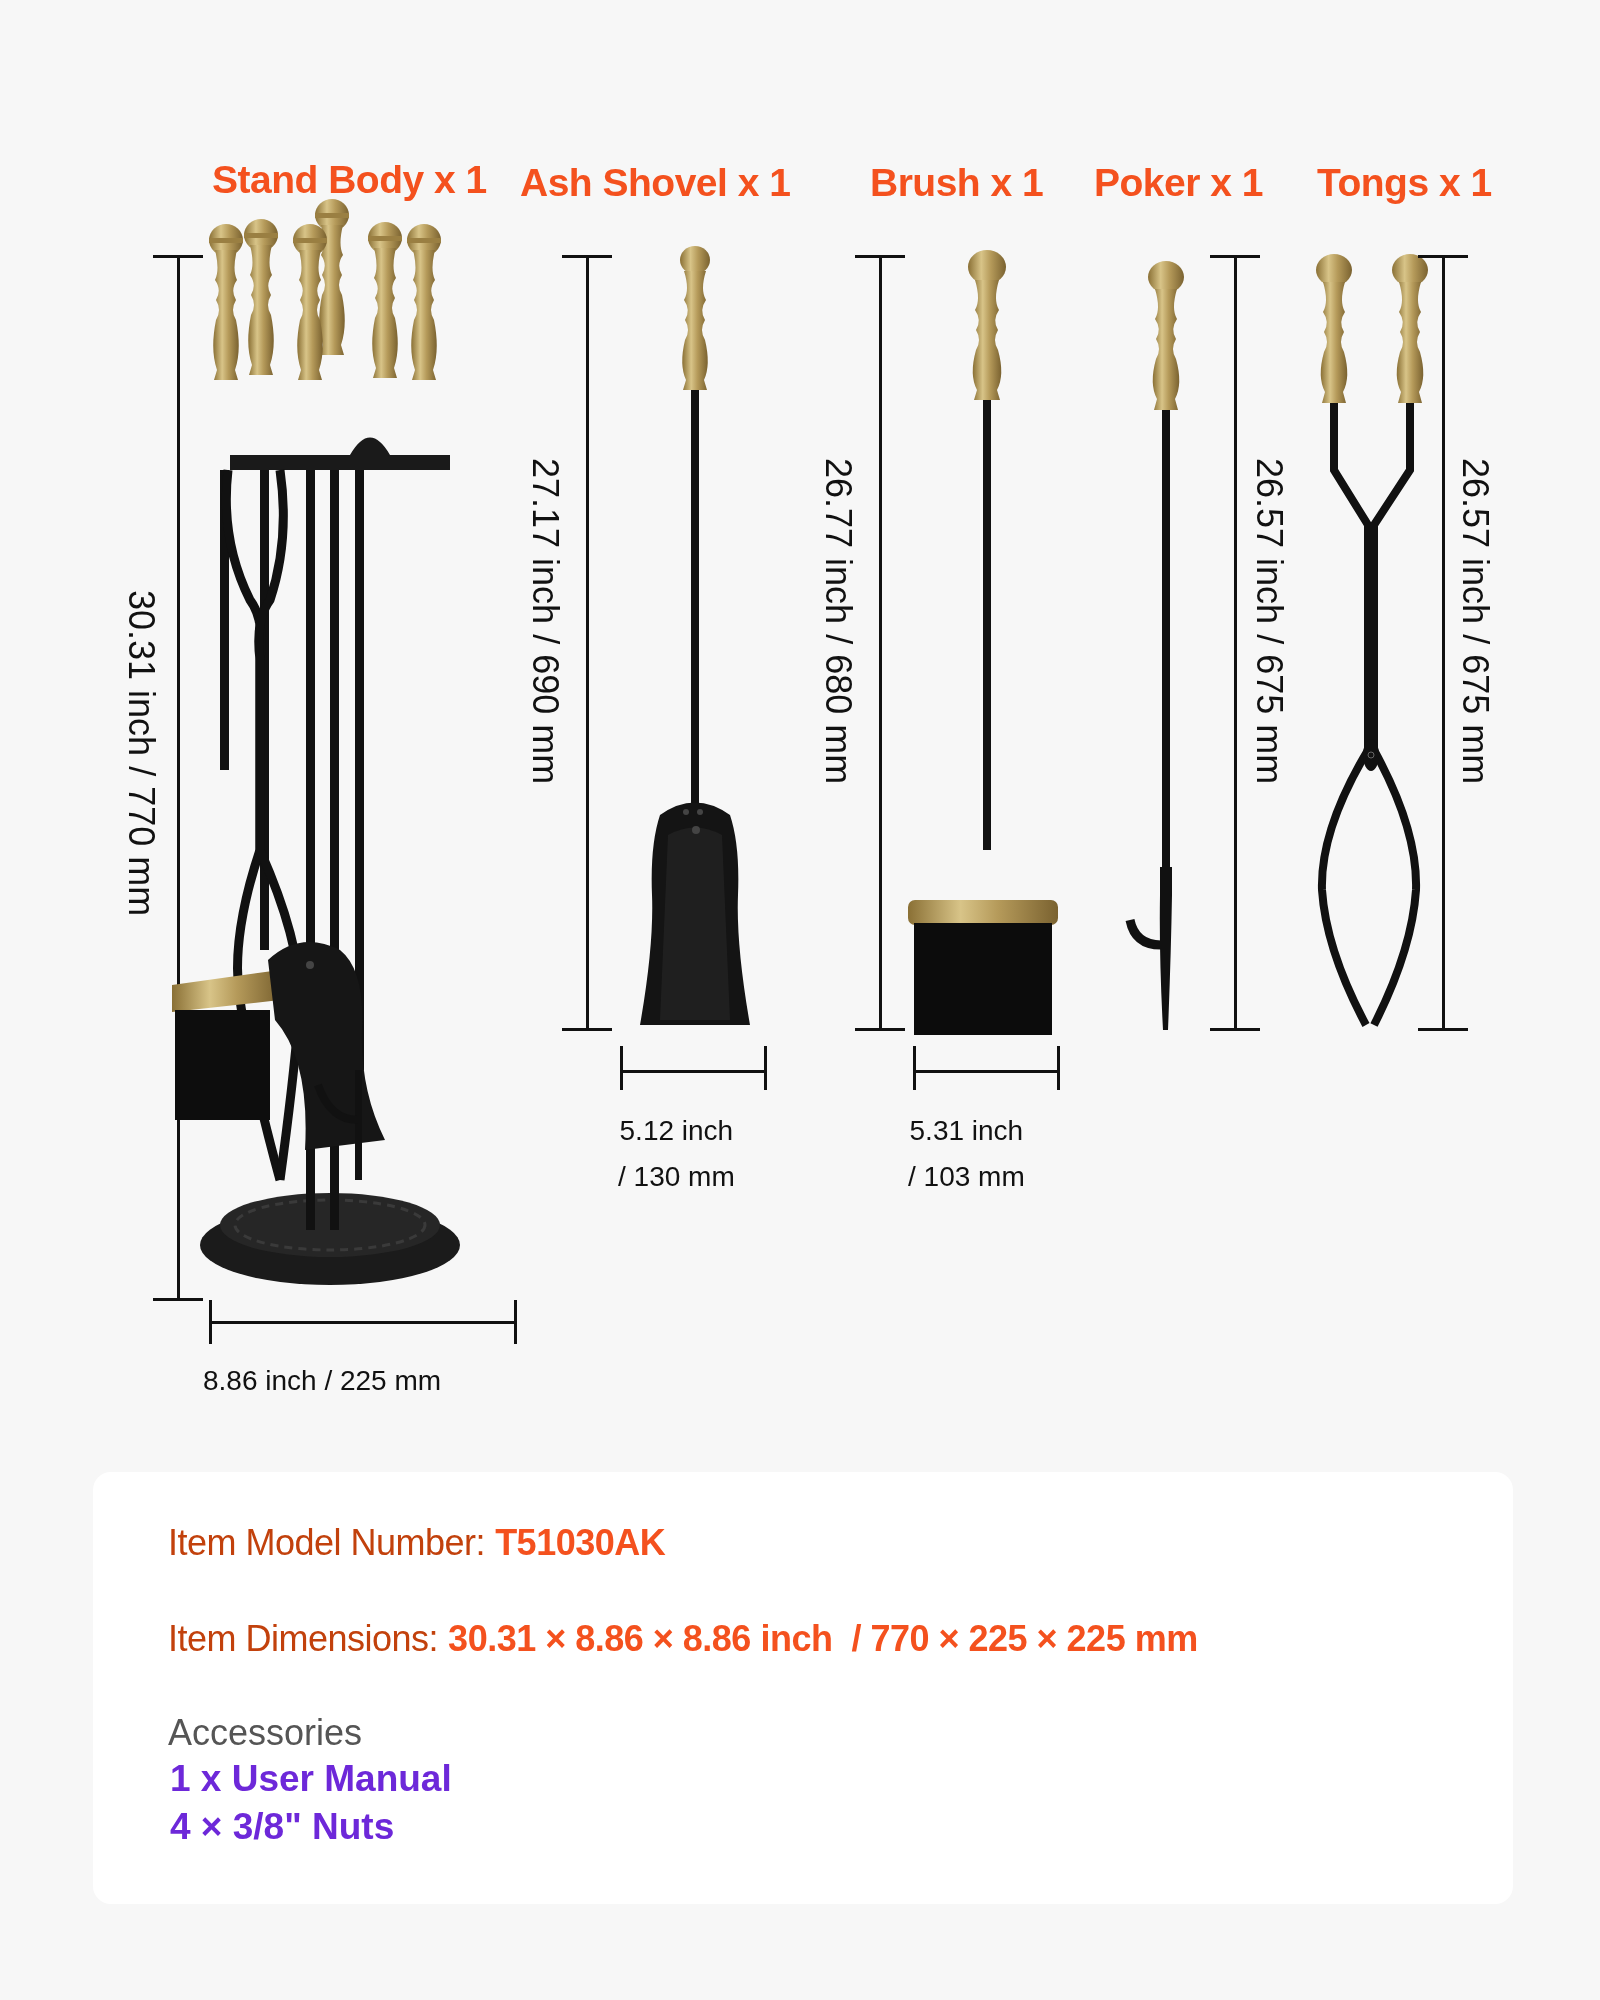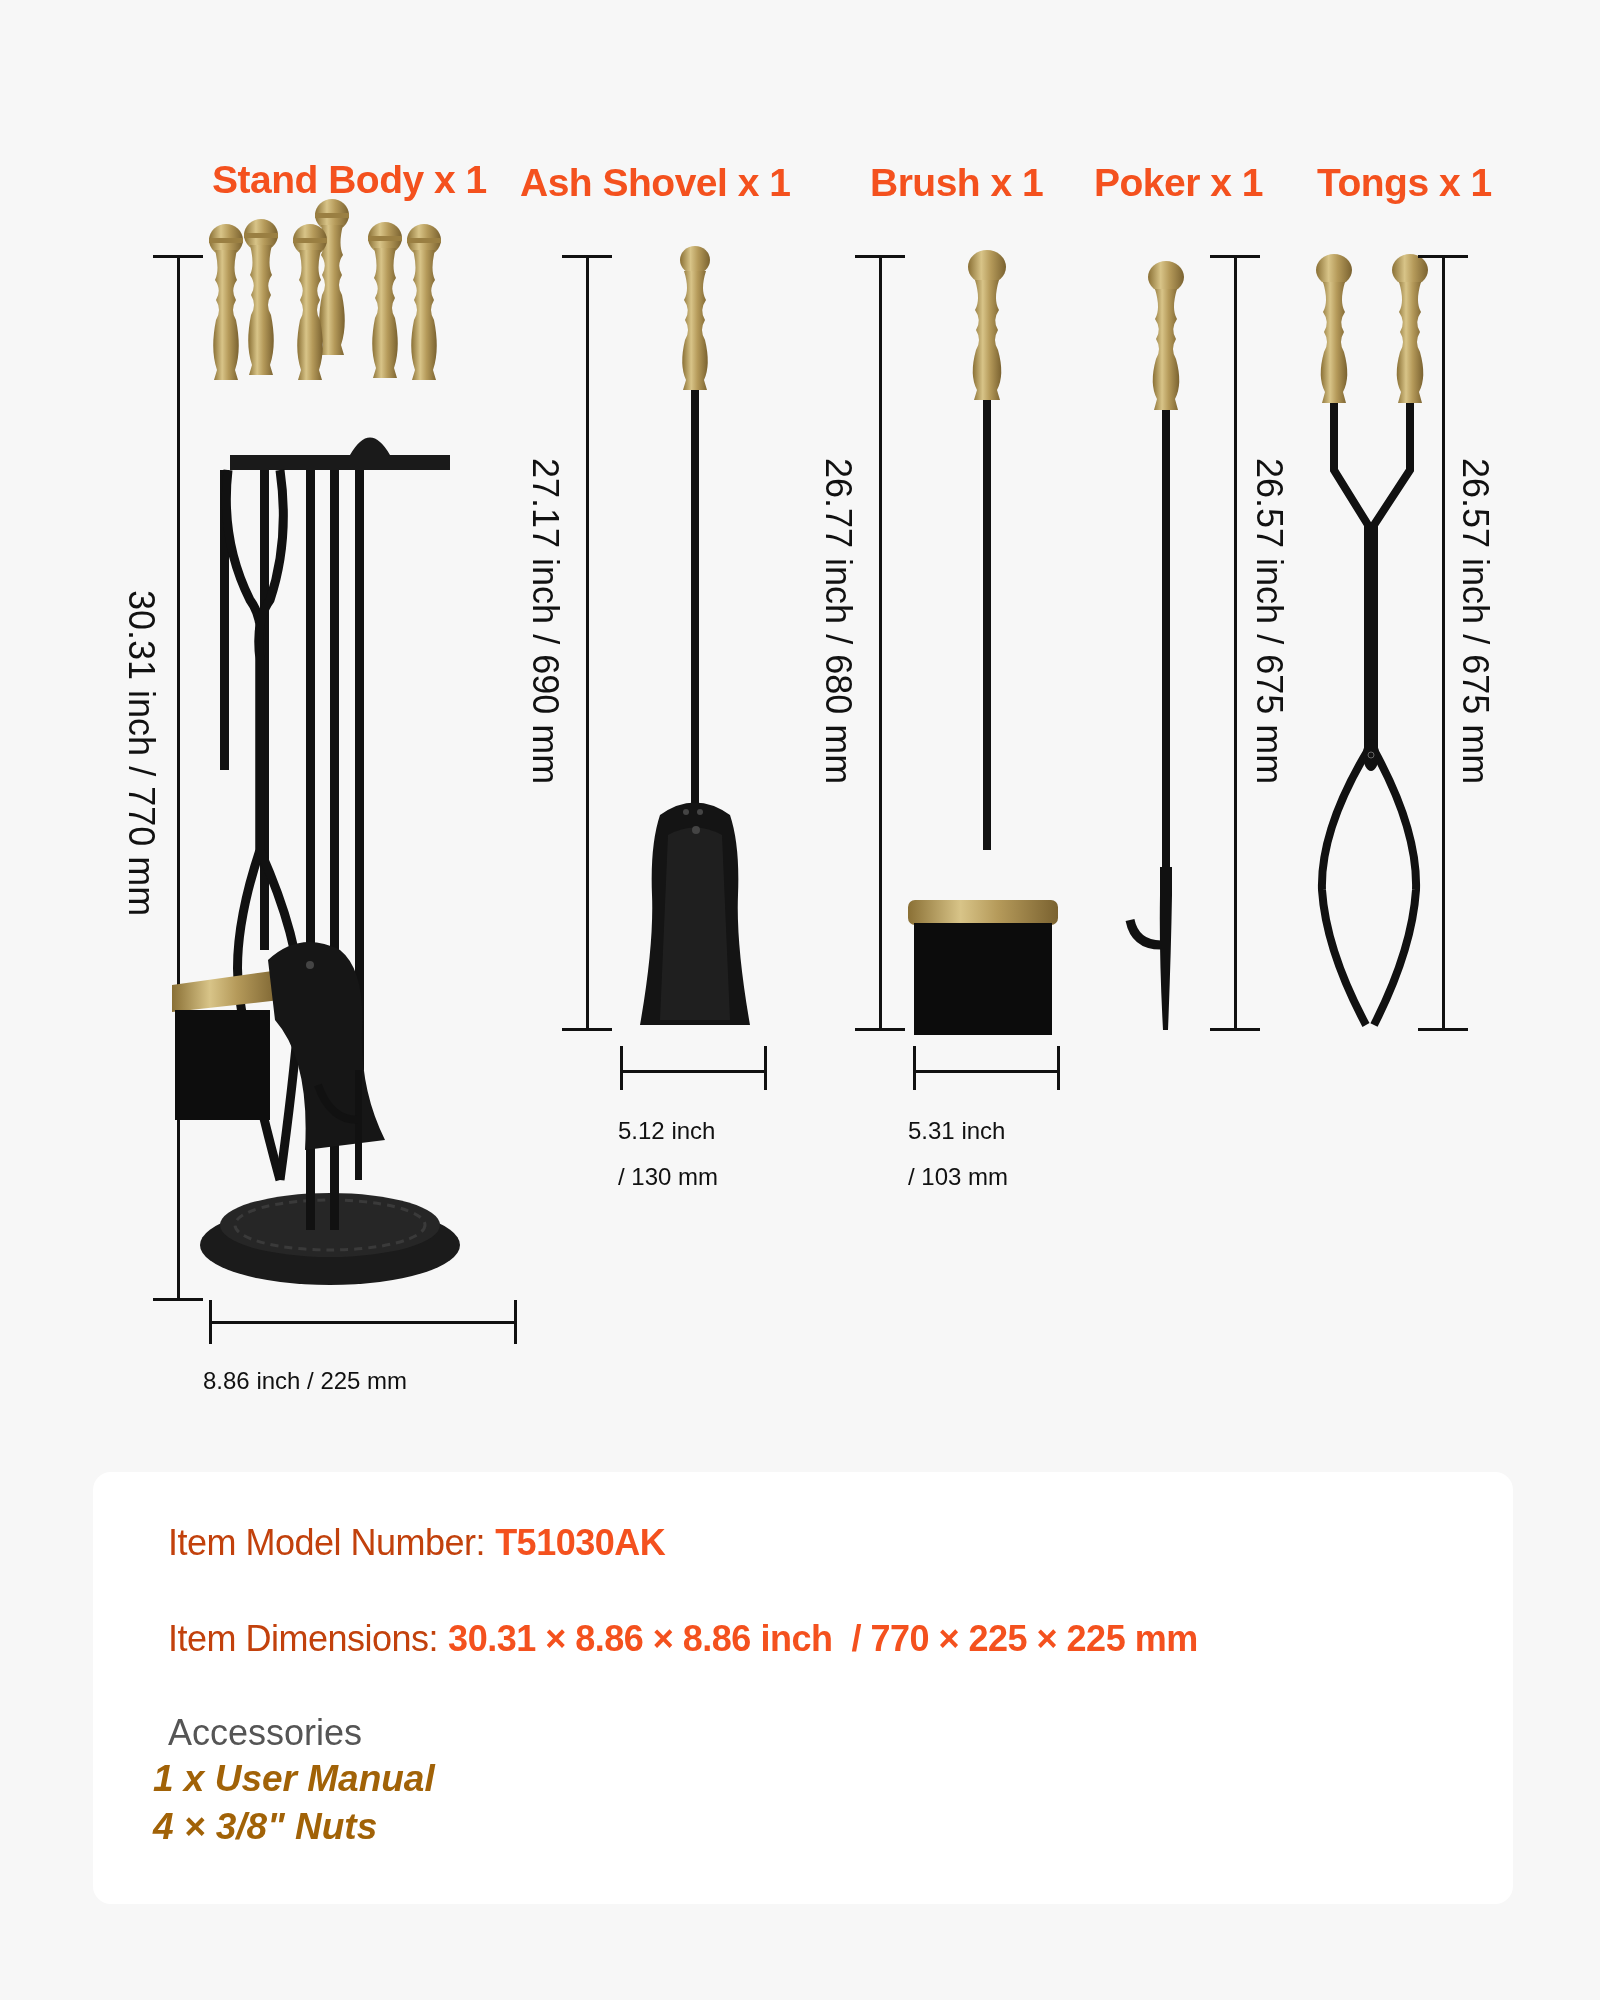--- a/index.html
+++ b/index.html
@@ -7,30 +7,30 @@
   body { position: relative; font-family: "Liberation Sans", "DejaVu Sans", sans-serif; color: #111; }
 
   .title { position: absolute; top: 158px; font-weight: 700; font-size: 39px; color: #f4511e; letter-spacing: -0.5px; white-space: nowrap; }
 
   .dim-v { position: absolute; width: 3px; background: #111; }
   .dim-h { position: absolute; height: 3px; background: #111; }
   .cap-h { position: absolute; height: 3px; background: #111; width: 50px; }
   .cap-v { position: absolute; width: 3px; background: #111; height: 44px; }
 
   .vlabel { position: absolute; font-size: 36px; color: #111; white-space: nowrap; transform-origin: left top; transform: rotate(90deg); }
-  .hlabel { position: absolute; font-size: 24px; color: #111; line-height: 46px; white-space: nowrap; }
+  .hlabel { position: absolute; font-size: 28px; color: #111; line-height: 46px; white-space: nowrap; text-align: center; }
 
   svg.product { position: absolute; overflow: visible; }
 
   .card { position: absolute; left: 93px; top: 1472px; width: 1420px; height: 432px; background: #ffffff; border-radius: 18px; }
   .spec { position: absolute; font-size: 36px; white-space: nowrap; }
   .spec .k { color: #c2410c; font-weight: 400; letter-spacing: -0.5px; }
   .spec .v { color: #f4511e; font-weight: 700; letter-spacing: -0.5px; }
   .acc-title { position: absolute; left: 75px; top: 240px; font-size: 36px; color: #555; }
-  .acc-item { position: absolute; left: 60px; font-size: 37px; font-weight: 700; color: #a16207; font-style: italic; }
+  .acc-item { position: absolute; left: 77px; font-size: 37px; font-weight: 700; color: #6d28d9; }
 </style>
 </head>
 <body>
 
 <div class="title" style="left:212px;">Stand Body x 1</div>
 <div class="title" style="left:520px; top:161px;">Ash Shovel x 1</div>
 <div class="title" style="left:870px; top:161px;">Brush x 1</div>
 <div class="title" style="left:1094px; top:161px;">Poker x 1</div>
 <div class="title" style="left:1317px; top:161px;">Tongs x 1</div>
 

